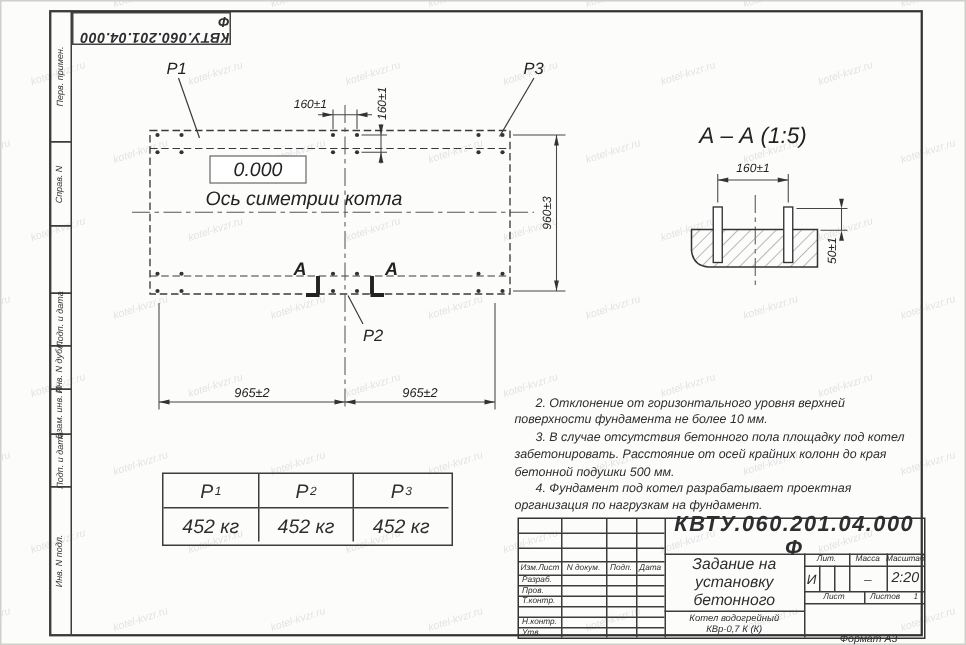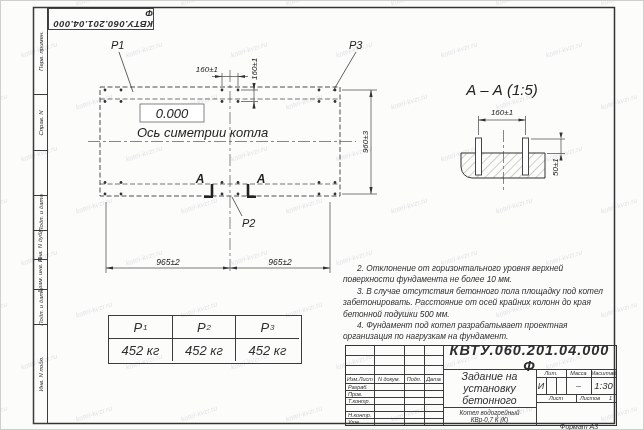--- a/index.html
+++ b/index.html
@@ -325,21 +325,21 @@
     <div class="tcell" style="left:0;top:51px;width:28px;height:7px;font-size:5.5px;justify-content:flex-start;padding-left:2px;">Т.контр.</div>
     <div class="tcell" style="left:0;top:58px;width:28px;height:7px;font-size:5.5px;justify-content:flex-start;padding-left:2px;"></div>
     <div class="tcell" style="left:0;top:65px;width:28px;height:7px;font-size:5.5px;justify-content:flex-start;padding-left:2px;">Н.контр.</div>
     <div class="tcell" style="left:0;top:72px;width:28px;height:7px;font-size:5.5px;justify-content:flex-start;padding-left:2px;">Утв.</div>
 
     <div class="tcell" style="left:190px;top:23px;width:30px;height:8px;font-size:5.5px;">Лит.</div>
     <div class="tcell" style="left:220px;top:23px;width:25px;height:8px;font-size:5.5px;">Масса</div>
     <div class="tcell" style="left:245px;top:23px;width:25px;height:8px;font-size:5.5px;">Масштаб</div>
     <div class="tcell" style="left:190px;top:31px;width:10px;height:17px;font-size:9px;">И</div>
     <div class="tcell" style="left:220px;top:31px;width:25px;height:17px;font-size:9px;">–</div>
-    <div class="tcell" style="left:245px;top:31px;width:25px;height:17px;font-size:9.5px;">1:30</div>
+    <div class="tcell" style="left:245px;top:31px;width:25px;height:17px;font-size:9.5px;">2:20</div>
 
     <div class="tcell" style="left:190px;top:48px;width:40px;height:8px;font-size:5.5px;">Лист</div>
     <div class="tcell" style="left:230px;top:48px;width:40px;height:8px;font-size:5.5px;justify-content:space-between;padding:0 4px;">
       <span>Листов</span>
       <span>1</span>
     </div>
 
   </div>
 
   <div class="fmt">Формат А3</div>

